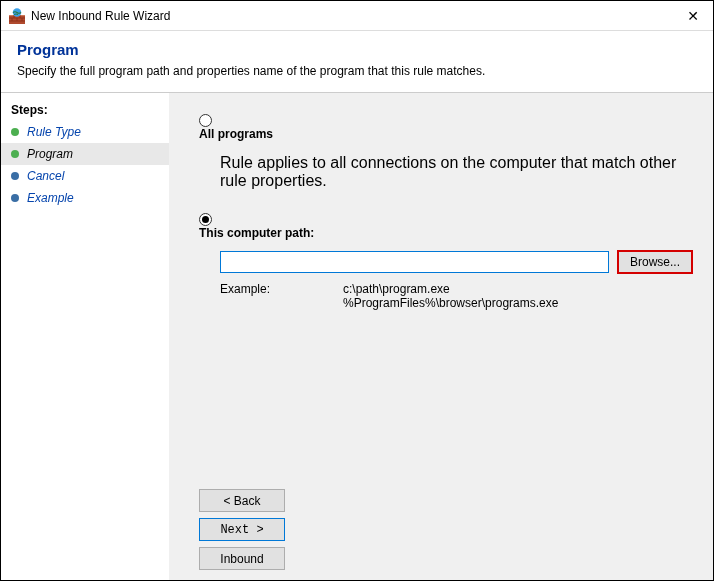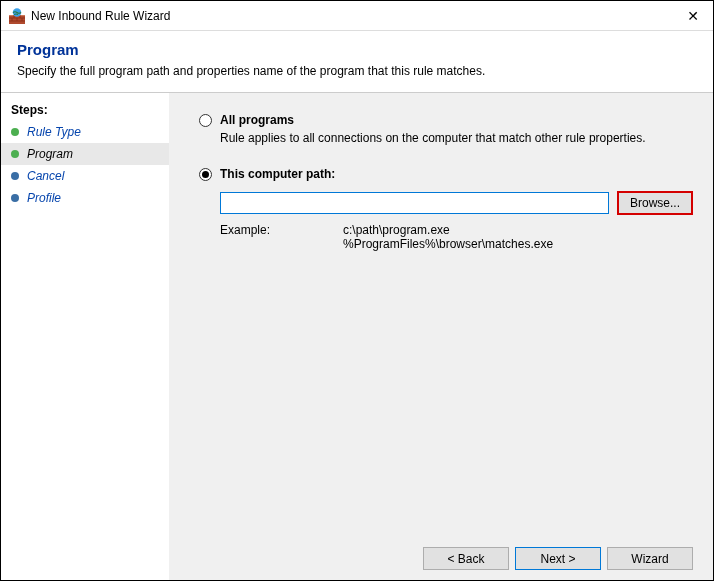--- a/index.html
+++ b/index.html
@@ -89,31 +89,31 @@
 
   .main {
     flex:1;
     background:#f0f0f0;
     display:flex;
     flex-direction:column;
     padding: 20px 20px 10px 30px;
   }
   .question { font-size:12px; margin-bottom: 34px; }
 
-  .option-row { display:flex; align-items:flex-start; margin-bottom:4px; }
+  .option-row { display:flex; align-items:flex-start; margin-bottom:4px;flex-direction:column; }
   .radio {
     width:13px; height:13px; border:1px solid #333; border-radius:50%;
     margin-right:8px; margin-top:1px; background:#fff; flex-shrink:0;
     display:flex; align-items:center; justify-content:center;
     cursor:pointer;
   }
   .radio .dot { width:7px; height:7px; border-radius:50%; background:#000; display:none; }
   .radio.selected .dot { display:block; }
   .option-label { font-weight:700; font-size:12px; }
-  .option-sub { font-size:12px; margin-left:21px; margin-bottom:22px; }
+  .option-sub { font-size:16px; margin-left:21px; margin-bottom:22px;margin-top:9px; }
 
   .path-row { display:flex; align-items:center; margin-left:21px; margin-top:6px; gap:8px; }
   .path-input {
     flex:1;
     height:22px;
     border:1px solid #0078d7;
     background:#fff;
     padding:2px 4px;
     font-size:12px;
     outline:none;
@@ -130,30 +130,31 @@
   .example-row { display:flex; margin-left:21px; margin-top:8px; font-size:12px;gap:43px; }
   .example-label { width:80px; }
   .example-lines { white-space:pre-line; }
 
   .footer {
     margin-top:auto;
     display:flex;
     justify-content:flex-end;
     gap:6px;
     padding-top:10px;
+    flex-direction:column;
   }
   .btn {
     width:86px; height:23px;
     border:1px solid #adadad;
     background:#e1e1e1;
     font-size:12px;
     cursor:pointer;
     display:flex; align-items:center; justify-content:center;
   }
-  .btn.primary { border:1.5px solid #0078d7; }
+  .btn.primary { border:1.5px solid #0078d7;font-family:Liberation Mono, monospace; }
 </style>
 </head>
 <body>
 
 <div class="window">
 
   <div class="titlebar">
     <span class="app-icon">
       <svg width="16" height="16" viewBox="0 0 16 16">
         <rect x="0" y="7" width="16" height="9" fill="#b04a2e"></rect>
@@ -191,21 +192,21 @@
           <li class="step-item current">
             <span class="bullet done"></span>
             <span>Program</span>
           </li>
           <li class="step-item clickable">
             <span class="bullet"></span>
             <span>Cancel</span>
           </li>
           <li class="step-item clickable">
             <span class="bullet"></span>
-            <span>Profile</span>
+            <span>Example</span>
           </li>
         </ul>
     </div>
 
     <div class="main">
 
       <div class="option-row">
         <span class="radio" id="radio-all"></span>
         <span class="option-label">All programs</span>
       </div>
@@ -217,24 +218,24 @@
           </span>
         <span class="option-label">This computer path:</span>
       </div>
       <div class="path-row">
         <input class="path-input" type="text" value="" style="">
         <button class="browse-btn">Browse...</button>
       </div>
       <div class="example-row">
         <span class="example-label">Example:</span>
         <span class="example-lines">c:\path\program.exe
-%ProgramFiles%\browser\matches.exe</span>
+%ProgramFiles%\browser\programs.exe</span>
       </div>
 
       <div class="footer">
         <button class="btn">&lt; Back</button>
         <button class="btn primary">Next &gt;</button>
-        <button class="btn">Wizard</button>
+        <button class="btn">Inbound</button>
       </div>
     </div>
 
   </div>
 </div>
 
 </body></html>

